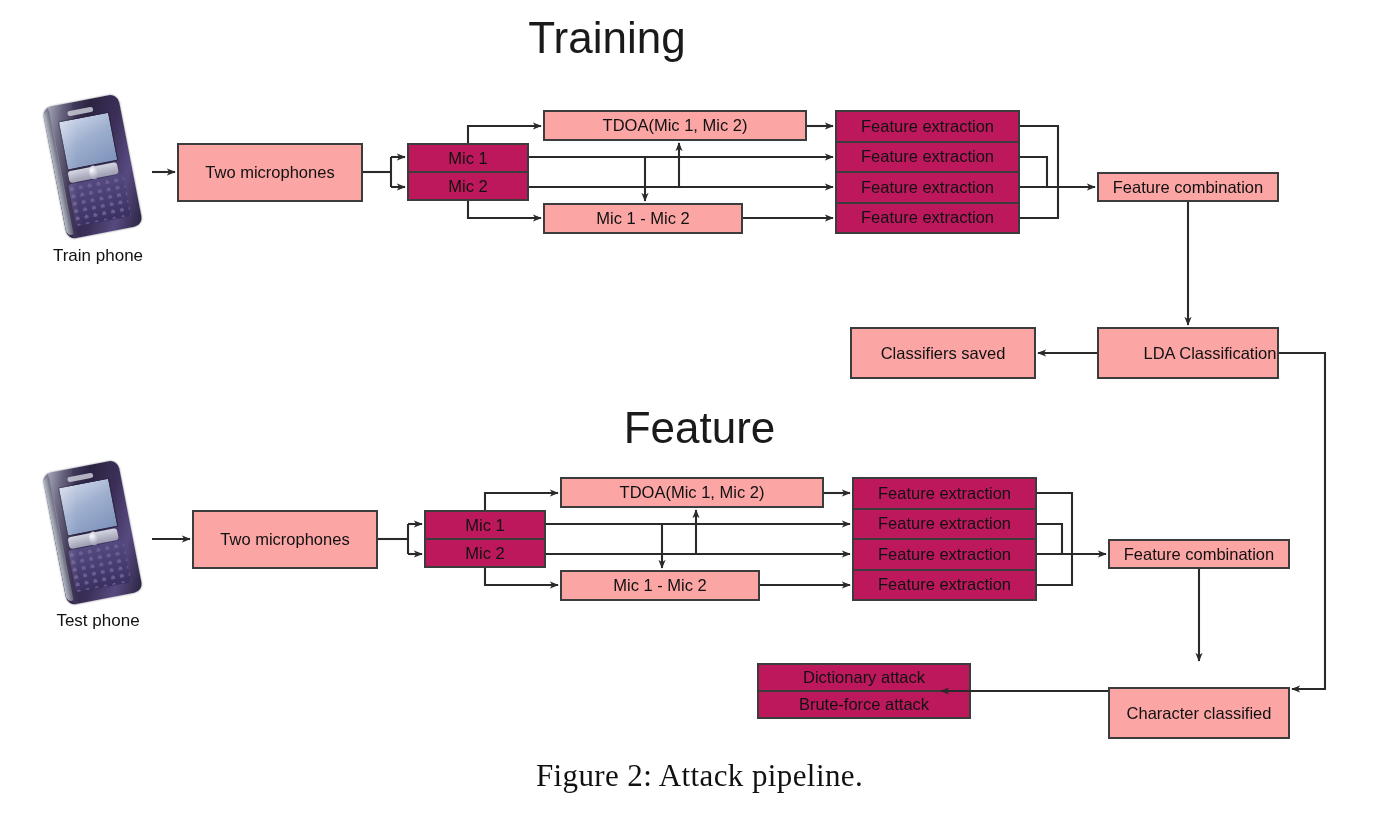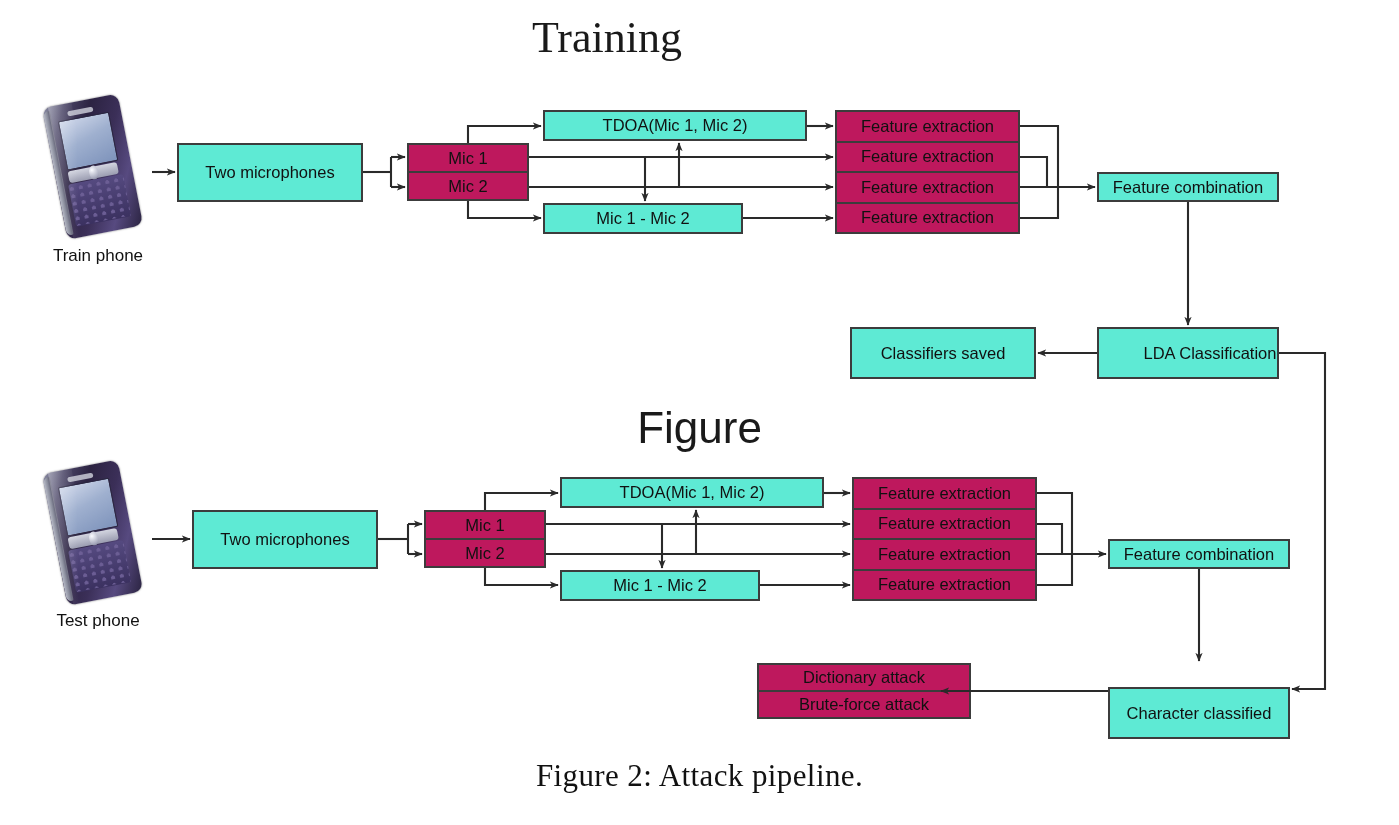--- a/index.html
+++ b/index.html
@@ -21,21 +21,21 @@
   .caption{
     font-family:"Liberation Serif",serif;
     font-size:31px;color:#111;text-align:center;
     white-space:nowrap;letter-spacing:0.4px;
   }
 
   
   .box{
     box-sizing:border-box;
     border:2px solid #3c3c3c;
-    background:#5eead4;
+    background:#fca5a5;
     display:flex;align-items:center;justify-content:center;
     font-size:16.5px;color:#111;white-space:nowrap;
     font-family:"Liberation Sans",sans-serif;
   }
   .stack{
     box-sizing:border-box;
     border:2px solid #3c3c3c;
     background:#be185d;
     display:flex;flex-direction:column;
   }
@@ -109,21 +109,21 @@
     background:linear-gradient(100deg,rgba(255,255,255,.30),rgba(255,255,255,0) 62%);
   }
 
   svg{position:absolute;left:0;top:0;overflow:visible;}
 </style>
 </head>
 <body>
 
 <div id="canvas">
 
-  <div class="abs section-title" style="left:0;top:16px;width:1214px;font-family:Liberation Serif, serif;">Training</div>
+  <div class="abs section-title" style="left:0;top:16px;width:1214px;">Training</div>
 
   <div class="phone" style="left:48px;top:96px;width:96px;height:140px;">
     <div class="tilt">
       <div class="body">
         <div class="edge"></div>
         <div class="speaker"></div>
         <div class="screen"></div>
         <div class="trackpad"></div>
         <div class="ball"></div>
         <div class="keypad-bg"></div>
@@ -151,21 +151,21 @@
     <div class="row">Feature extraction</div>
     <div class="row">Feature extraction</div>
   </div>
 
   <div class="abs box" style="left:1097px;top:172px;width:182px;height:30px;">Feature combination</div>
 
   <div class="abs box" style="left:1097px;top:327px;width:182px;height:52px;padding-left:44px;">LDA Classification</div>
 
   <div class="abs box" style="left:850px;top:327px;width:186px;height:52px;">Classifiers saved</div>
 
-  <div class="abs section-title" style="left:0;top:406px;width:1399px;">Figure</div>
+  <div class="abs section-title" style="left:0;top:406px;width:1399px;">Feature</div>
 
   <div class="phone" style="left:48px;top:462px;width:96px;height:140px;">
     <div class="tilt">
       <div class="body">
         <div class="edge"></div>
         <div class="speaker"></div>
         <div class="screen"></div>
         <div class="trackpad"></div>
         <div class="ball"></div>
         <div class="keypad-bg"></div>

